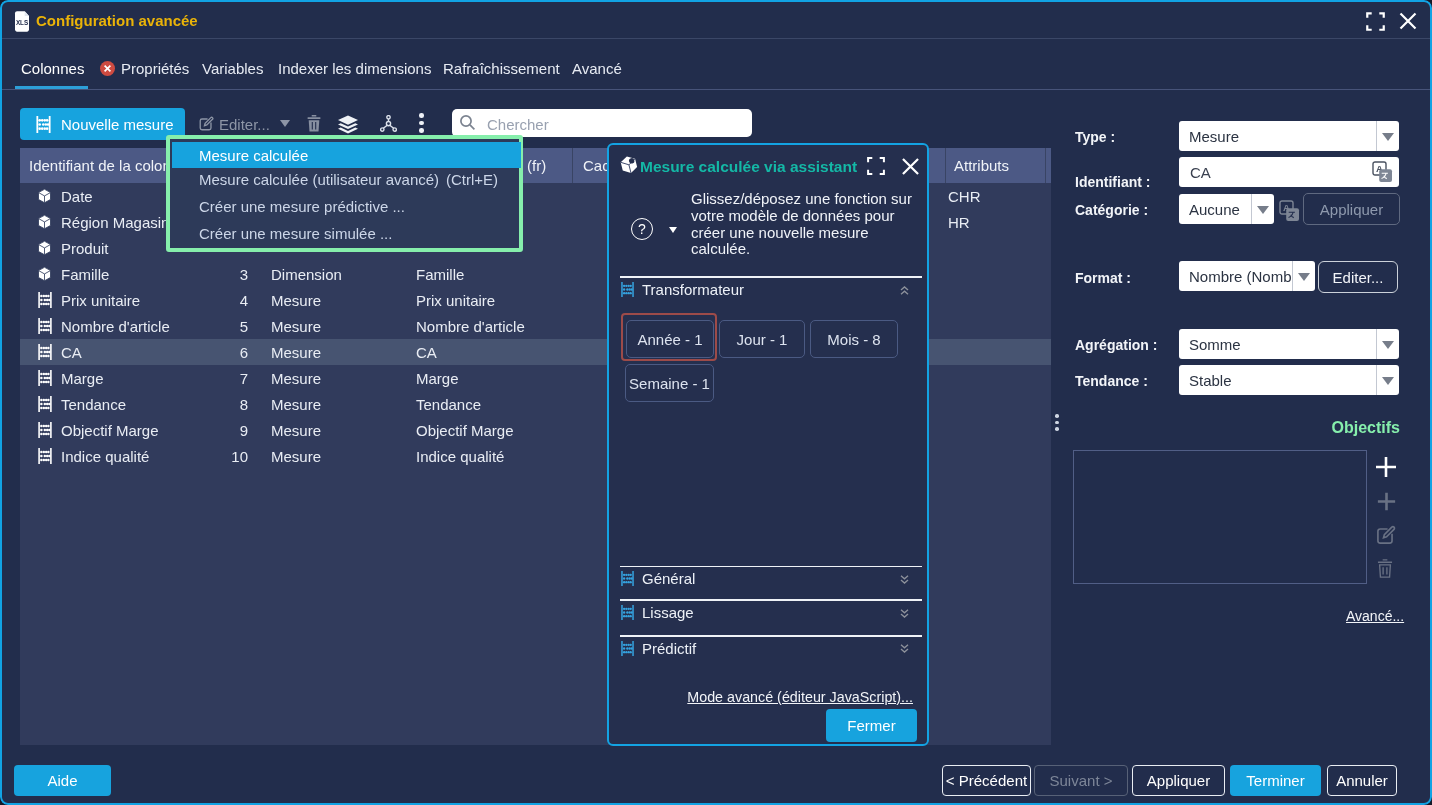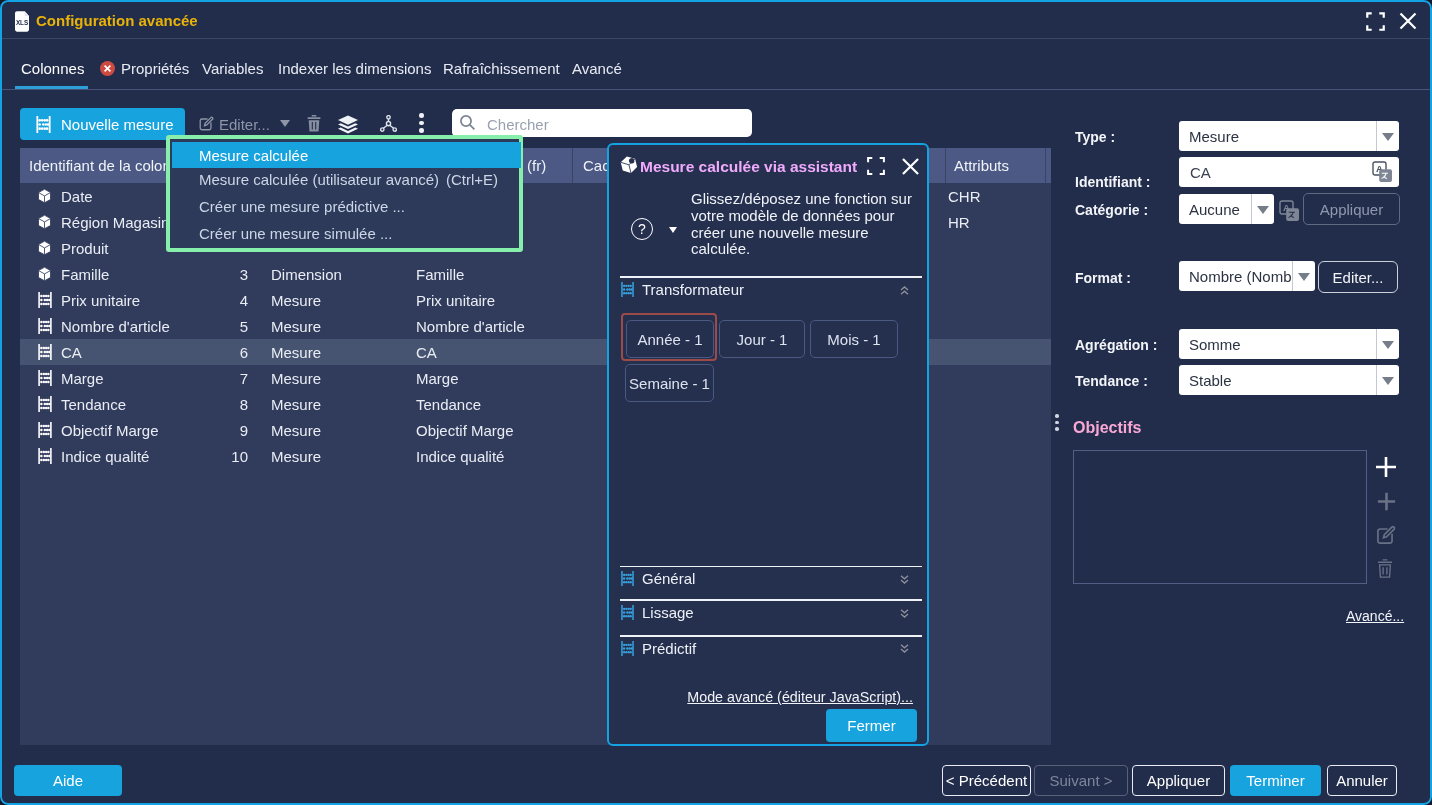--- a/index.html
+++ b/index.html
@@ -361,21 +361,21 @@
         <div class="tri"></div>
       </div>
     </div>
 <div class="rlabel" style="left:1075px;top:373px;">Tendance :</div>
 <div class="sel" style="left:1179px;top:365px;width:220px;height:30px;">
       <div class="tx">Stable</div>
       <div class="car">
         <div class="tri"></div>
       </div>
     </div>
-<div class="abs" style="left:1073px;top:419px;width:327px;text-align:left;color:#f9a8d4;font-weight:bold;font-size:16px;">Objectifs</div>
+<div class="abs" style="left:1073px;top:419px;width:327px;text-align:right;color:#86efac;font-weight:bold;font-size:16px;">Objectifs</div>
 <div class="abs" style="left:1073px;top:450px;width:294px;height:134px;border:1px solid #515e86;"></div>
 <svg class="abs" style="left:1375px;top:456px" width="22" height="22" viewBox="0 0 22 22" stroke="#fff" stroke-width="2.6">
       <path d="M11 1v20M1 11h20"></path>
     </svg>
 <svg class="abs" style="left:1377px;top:492px" width="19" height="19" viewBox="0 0 22 22" stroke="#697184" stroke-width="3">
       <path d="M11 1v20M1 11h20"></path>
     </svg>
 <svg class="abs" style="left:1375px;top:525px" width="21" height="21" viewBox="0 0 18 18" fill="none" stroke="#697184" stroke-width="1.4">
       <path d="M10.8 3.4H4.5c-1.1 0-2 .9-2 2v8.1c0 1.1.9 2 2 2h8.1c1.1 0 2-.9 2-2V7.4"></path>
       <path d="M7.3 10.9l.7-2.7 6.4-6.4c.5-.5 1.4-.5 1.9 0s.5 1.4 0 1.9l-6.4 6.4z"></path>
@@ -383,21 +383,21 @@
 <svg class="abs" style="left:1377px;top:559px" width="16" height="19" viewBox="0 0 14 17" fill="none" stroke="#697184" stroke-width="1.2">
       <path d="M.7 2.9h12.6M4.9.8h4.2M2.2 5.2h9.6l-.7 11H2.9ZM5.3 7.3v6.6M8.7 7.3v6.6"></path>
     </svg>
 <div class="txt" style="left:1346px;top:609px;text-decoration:underline;color:#f2f4f8;font-size:14px;">Avancé...</div>
 <div class="abs" style="left:1055px;top:414px;width:4px;height:20px;">
 <div style="width:3.5px;height:3.5px;border-radius:50%;background:#cfd6e2;position:absolute;top:0;"></div>
 <div style="width:3.5px;height:3.5px;border-radius:50%;background:#cfd6e2;position:absolute;top:6.5px;"></div>
 <div style="width:3.5px;height:3.5px;border-radius:50%;background:#cfd6e2;position:absolute;top:13px;"></div>
 </div>
 
-<div class="btn blue" style="left:14px;top:765px;width:108px;height:31px;">Aide</div>
+<div class="btn blue" style="left:14px;top:765px;width:97px;height:31px;">Aide</div>
 <div class="btn obtn" style="left:942px;top:765px;width:89px;height:31px;">&lt; Précédent</div>
 <div class="btn" style="left:1034px;top:765px;width:94px;height:31px;border:1.5px solid #57617700;border-color:#576177;color:#7d8698;border-radius:4px;">Suivant &gt;</div>
 <div class="btn obtn" style="left:1132px;top:765px;width:93px;height:31px;">Appliquer</div>
 <div class="btn blue" style="left:1230px;top:765px;width:91px;height:31px;">Terminer</div>
 <div class="btn obtn" style="left:1327px;top:765px;width:70px;height:31px;">Annuler</div>
 
 <div class="abs" id="menu" style="left:166px;top:135px;width:357px;height:117px;background:#2d3a59;border:4px solid #86efac;border-radius:3px;z-index:10;">
 <div class="abs blue" style="left:2px;top:3px;width:349px;height:26px;"></div>
 <div class="mrow" style="top:3px;left:29px;color:#fff;">Mesure calculée</div>
 <div class="mrow" style="top:27px;left:29px;">Mesure calculée (utilisateur avancé)<span style="position:absolute;left:247px;">(Ctrl+E)</span></div>
@@ -406,21 +406,21 @@
 </div>
 
 <div class="abs" id="modal" style="left:607px;top:143px;width:322px;height:603px;background:#252f4e;border:2.5px solid #13a3e3;border-radius:6px;z-index:10;">
 <svg class="abs" style="left:10px;top:10px" width="20" height="20" viewBox="0 0 20 20">
         <g transform="rotate(-14 10 10)">
           <path d="M10 1.2 17.4 5.4v8.4L10 18.3 2.6 13.8V5.4Z" fill="#fff"></path>
           <path d="M10 9.8v8.5M10 9.8 2.6 5.4M10 9.8l7.4-4.4" stroke="#3c476a" stroke-width=".9" fill="none"></path>
           <circle cx="13.6" cy="6.6" r="2.7" fill="#252f4e"></circle>
         </g>
       </svg>
-<div class="txt" style="left:31px;top:14px;font-weight:bold;color:#f0abfc;font-size:15.5px;">Mesure calculée via assistant</div>
+<div class="txt" style="left:31px;top:14px;font-weight:bold;color:#14b8a6;font-size:15.5px;">Mesure calculée via assistant</div>
 <svg class="abs" style="left:258px;top:12px" width="18" height="18" viewBox="0 0 18 18" fill="none" stroke="#fff" stroke-width="2">
         <path d="M1.1 5.3V1.1h4.2M12.7 1.1h4.2v4.2M16.9 12.7v4.2h-4.2M5.3 16.9H1.1v-4.2"></path>
       </svg>
 <svg class="abs" style="left:291px;top:11px" width="21" height="21" viewBox="0 0 20 20" stroke="#fff" stroke-width="2.1">
         <path d="M2.8 2.8 17.2 17.2M17.2 2.8 2.8 17.2"></path>
       </svg>
 <div class="abs" style="left:22px;top:73px;width:22px;height:22px;border:1.8px solid #fff;border-radius:50%;color:#fff;font-size:14px;display:flex;align-items:center;justify-content:center;">?</div>
 <div class="abs" style="left:60px;top:82px;width:0;height:0;border:4.5px solid transparent;border-top:6.5px solid #fff;"></div>
 <div class="abs" style="left:82px;top:46px;width:236px;color:#f0f3f8;font-size:15px;line-height:16.8px;">Glissez/déposez une fonction sur votre modèle de données pour créer une nouvelle mesure calculée.</div>
 <div class="sep" style="top:131px;"></div>
@@ -442,21 +442,21 @@
             <circle cx="9.2" cy="11.9" r="1.25"></circle>
             <circle cx="11.4" cy="11.9" r="1.25"></circle>
           </g>
         </svg>Transformateur
 <svg style="position:absolute;right:12px;top:5px;" width="11" height="11" viewBox="0 0 10 10" fill="none" stroke="#8d919b" stroke-width="1.2">
           <path d="M1.8 4.6 5 1.8l3.2 2.8M1.8 8.4 5 5.6l3.2 2.8"></path>
         </svg></div>
 <div class="abs" style="left:11.5px;top:167.5px;width:96px;height:48px;border:2px solid #9d4b49;border-radius:4px;"></div>
 <div class="fnbtn" style="left:17px;top:175px;width:88px;height:38px;">Année - 1</div>
 <div class="fnbtn" style="left:110px;top:175px;width:86px;height:38px;">Jour - 1</div>
-<div class="fnbtn" style="left:201px;top:175px;width:88px;height:38px;">Mois - 1</div>
+<div class="fnbtn" style="left:201px;top:175px;width:88px;height:38px;">Mois - 8</div>
 <div class="fnbtn" style="left:16px;top:219px;width:89px;height:38px;">Semaine - 1</div>
 <div class="sep" style="top:420.5px;"></div>
 <div class="secrow" style="top:423.5px;"><svg width="15" height="15" viewBox="0 0 16 16" style="margin-right:7px;flex:none;">
           <g stroke="#35a3e0" stroke-width="1.6" fill="none">
             <path d="M2.1 0v16M13.9 0v16"></path>
           </g>
           <g fill="#35a3e0">
             <circle cx="4.4" cy="4.1" r="1.25"></circle>
             <circle cx="6.8" cy="4.1" r="1.25"></circle>
             <circle cx="9.2" cy="4.1" r="1.25"></circle>

